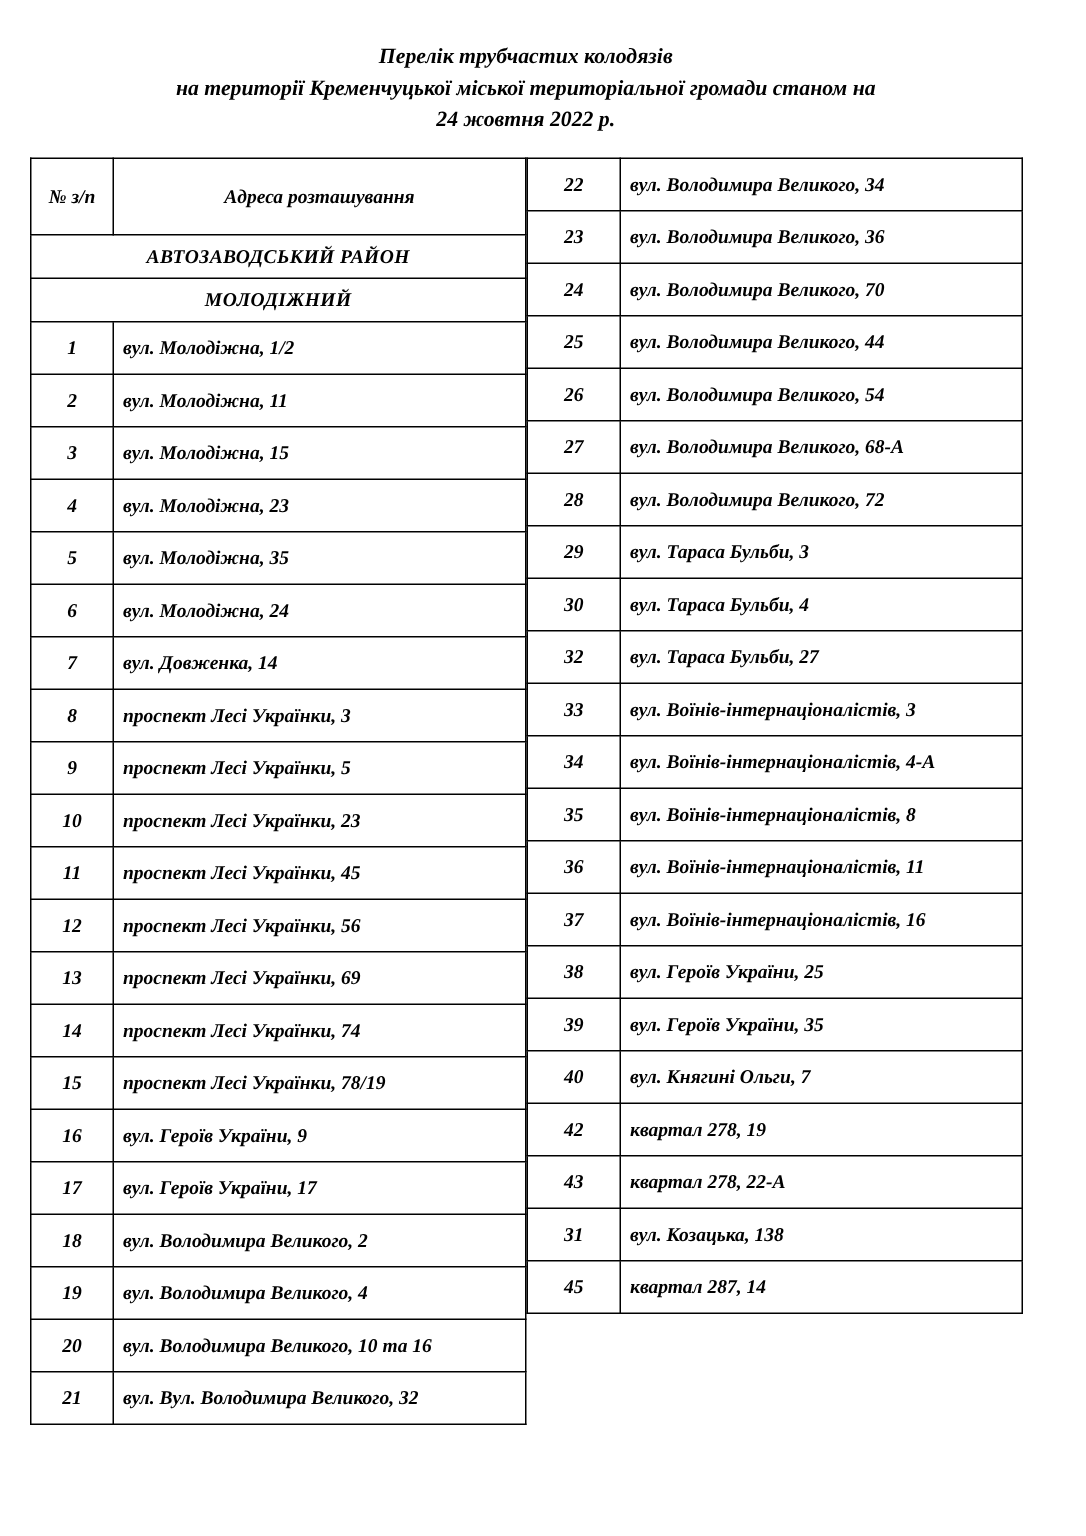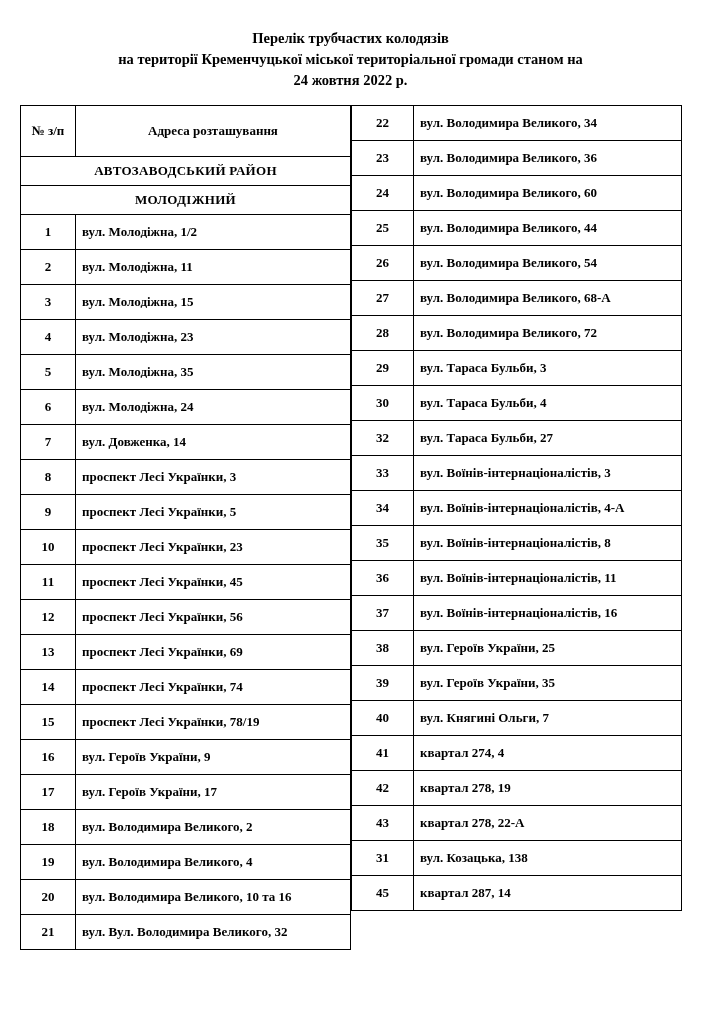--- a/index.html
+++ b/index.html
@@ -13,20 +13,21 @@
     font-family: "Liberation Serif", serif;
     color: #000000;
     position: relative;
     overflow: hidden;
   }
   .page {
     width: 701px;
     height: 1024px;
     box-sizing: border-box;
     padding: 28px 18px 10px 18px;
+    font-style: italic;
   }
   .doc-title {
     text-align: center;
     font-weight: bold;
     font-size: 14.5px;
     line-height: 1.45;
     margin: 0 auto 14px auto;
     width: 640px;
   }
   .doc-title .line {
@@ -214,21 +215,21 @@
           <tr>
             <td class="num">22</td>
             <td class="addr">вул. Володимира Великого, 34</td>
           </tr>
           <tr>
             <td class="num">23</td>
             <td class="addr">вул. Володимира Великого, 36</td>
           </tr>
           <tr>
             <td class="num">24</td>
-            <td class="addr">вул. Володимира Великого, 60</td>
+            <td class="addr">вул. Володимира Великого, 70</td>
           </tr>
           <tr>
             <td class="num">25</td>
             <td class="addr">вул. Володимира Великого, 44</td>
           </tr>
           <tr>
             <td class="num">26</td>
             <td class="addr">вул. Володимира Великого, 54</td>
           </tr>
           <tr>
@@ -277,24 +278,20 @@
           </tr>
           <tr>
             <td class="num">39</td>
             <td class="addr">вул. Героїв України, 35</td>
           </tr>
           <tr>
             <td class="num">40</td>
             <td class="addr">вул. Княгині Ольги, 7</td>
           </tr>
           <tr>
-            <td class="num">41</td>
-            <td class="addr">квартал 274, 4</td>
-          </tr>
-          <tr>
             <td class="num">42</td>
             <td class="addr">квартал 278, 19</td>
           </tr>
           <tr>
             <td class="num">43</td>
             <td class="addr">квартал 278, 22-А</td>
           </tr>
           <tr>
             <td class="num">31</td>
             <td class="addr">вул. Козацька, 138</td>

